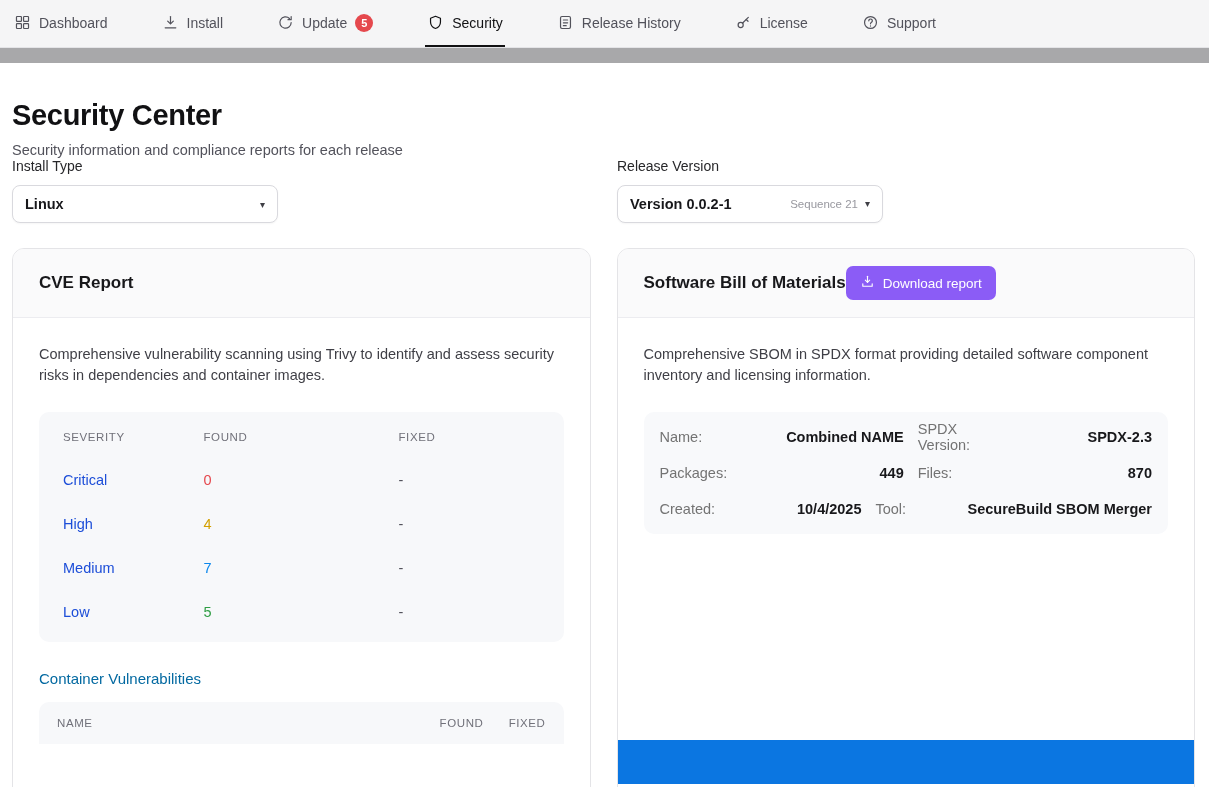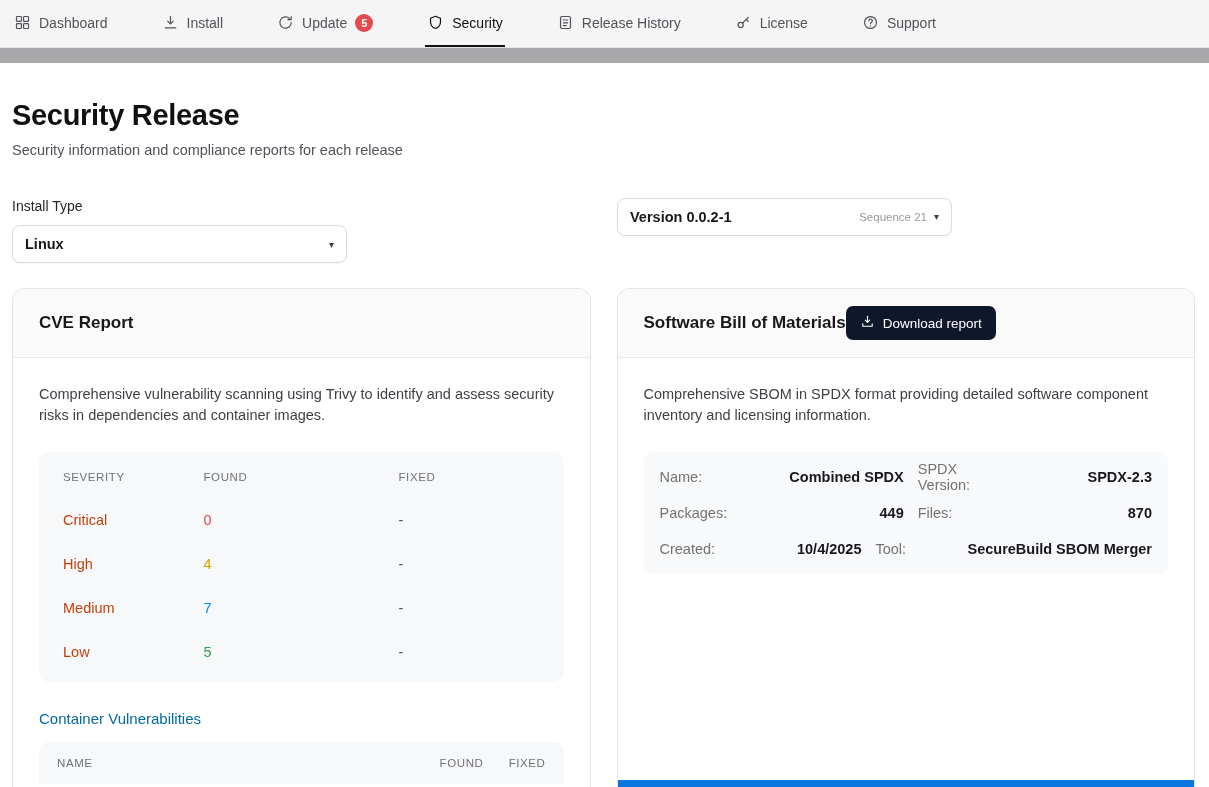--- a/index.html
+++ b/index.html
@@ -35,25 +35,25 @@
 
   
   .band { height: 15px; background: #a8a8aa; }
 
   
   main { padding: 0 14px 0 12px; }
   h1 { font-size: 29px; font-weight: 700; margin-top: 36px; color: #111113; letter-spacing: -0.3px; }
   .subtitle { margin-top: 10px; font-size: 14.5px; color: #52525b; }
 
   
-  .filters { display: flex; margin-top: 40px; }
+  .filters { display: flex; }
   .filter-left { width: 605px; }
   .filter label { display: block; font-size: 14px; color: #27272a; margin-bottom: 11px; }
   .select {
-    width: 335px; height: 38px; background: #fff;
+    width: 266px; height: 38px; background: #fff;
     border: 1px solid #d9d9de; border-radius: 8px;
     display: flex; align-items: center; justify-content: space-between;
     padding: 0 12px; cursor: pointer;
     box-shadow: 0 1px 2px rgba(0,0,0,0.04);
   }
   .select .sel-main { font-size: 14.5px; font-weight: 700; color: #18181b; }
   .select .right { display: flex; gap: 7px; }
   .select .sel-seq { font-size: 11.5px; color: #98989f; }
   .caret { font-size: 10px; color: #3f3f46; }
 
@@ -69,21 +69,21 @@
   }
   .card-header h2 { font-size: 17px; font-weight: 700; color: #18181b; }
   .desc { margin: 26px 26px 0; font-size: 14.5px; line-height: 21px; color: #3f3f46; }
 
   
   .sev-table { margin: 26px 26px 0; background: #f7f8fa; border-radius: 10px; padding: 4px 0 8px; }
   .sev-head, .sev-row { display: grid; grid-template-columns: 1fr 167px 141px; padding: 0 24px; align-items: center; gap: 28px; }
   .sev-head { height: 42px; }
   .sev-head span { font-size: 11.5px; font-weight: 500; letter-spacing: 0.6px; color: #71717a; }
   .sev-row { height: 44px; }
-  .sev-name { font-size: 14.5px; color: #c2410c; }
+  .sev-name { font-size: 14.5px; color: #1d4ed8; }
   .sev-found { font-size: 14.5px; font-weight: 500; }
   .sev-fixed { font-size: 14.5px; color: #52525b; }
 
   .cont-title { margin: 28px 26px 0; font-size: 15px; font-weight: 400; color: #0369a1; }
   .cont-head {
     margin: 15px 26px 0; background: #f7f8fa; border-radius: 10px 10px 0 0;
     display: grid; grid-template-columns: 1fr 86px 62px; padding: 15px 18px;
   }
   .cont-head span { font-size: 11.5px; font-weight: 500; letter-spacing: 0.6px; color: #71717a; }
   .cont-head .num { text-align: right; }
@@ -172,32 +172,33 @@
           <path d="M12 16.8v.2"></path>
         </svg>
     </span>
     <span>Support</span>
   </div>
 </nav>
 
 <div class="band" style="background: rgb(168, 168, 170);"></div>
 
 <main>
-  <h1>Security Release</h1>
+  <h1>Security Center</h1>
   <p class="subtitle">Security information and compliance reports for each release</p>
 
   <div class="filters">
     <div class="filter filter-left">
       <label>Install Type</label>
       <div class="select">
         <span class="sel-main">Linux</span>
         <span class="caret">▾</span>
       </div>
     </div>
     <div class="filter">
+      <label>Release Version</label>
       <div class="select">
         <span class="sel-main">Version 0.0.2-1</span>
         <span class="right">
           <span class="sel-seq">Sequence 21</span>
           <span class="caret">▾</span>
         </span>
       </div>
     </div>
   </div>
 
@@ -241,37 +242,37 @@
       <div class="cont-head">
         <span>NAME</span>
         <span class="num">FOUND</span>
         <span class="num">FIXED</span>
       </div>
     </section>
 
     <section class="card">
       <header class="card-header">
         <h2>Software Bill of Materials</h2>
-        <button class="btn-blue" style="background: #0f172a;">
+        <button class="btn-blue" style="background: #8b5cf6;">
           <span>
             <svg width="15" height="15" viewBox="0 0 24 24">
                 <path d="M12 3.5v9.5"></path>
                 <path d="M8.5 9.8l3.5 3.5 3.5-3.5"></path>
                 <path d="M4.5 15.5v4h15v-4"></path>
               </svg>
           </span>
           <span>Download report</span>
         </button>
       </header>
       <p class="desc">Comprehensive SBOM in SPDX format providing detailed software component inventory and licensing information.</p>
 
       <div class="info-grid">
         <div class="info-row">
           <span class="info-label">Name:</span>
-          <span class="info-value">Combined SPDX</span>
+          <span class="info-value">Combined NAME</span>
           <span></span>
           <span class="info-label">SPDX Version:</span>
           <span class="info-value">SPDX-2.3</span>
         </div>
         <div class="info-row">
           <span class="info-label">Packages:</span>
           <span class="info-value">449</span>
           <span></span>
           <span class="info-label">Files:</span>
           <span class="info-value">870</span>

